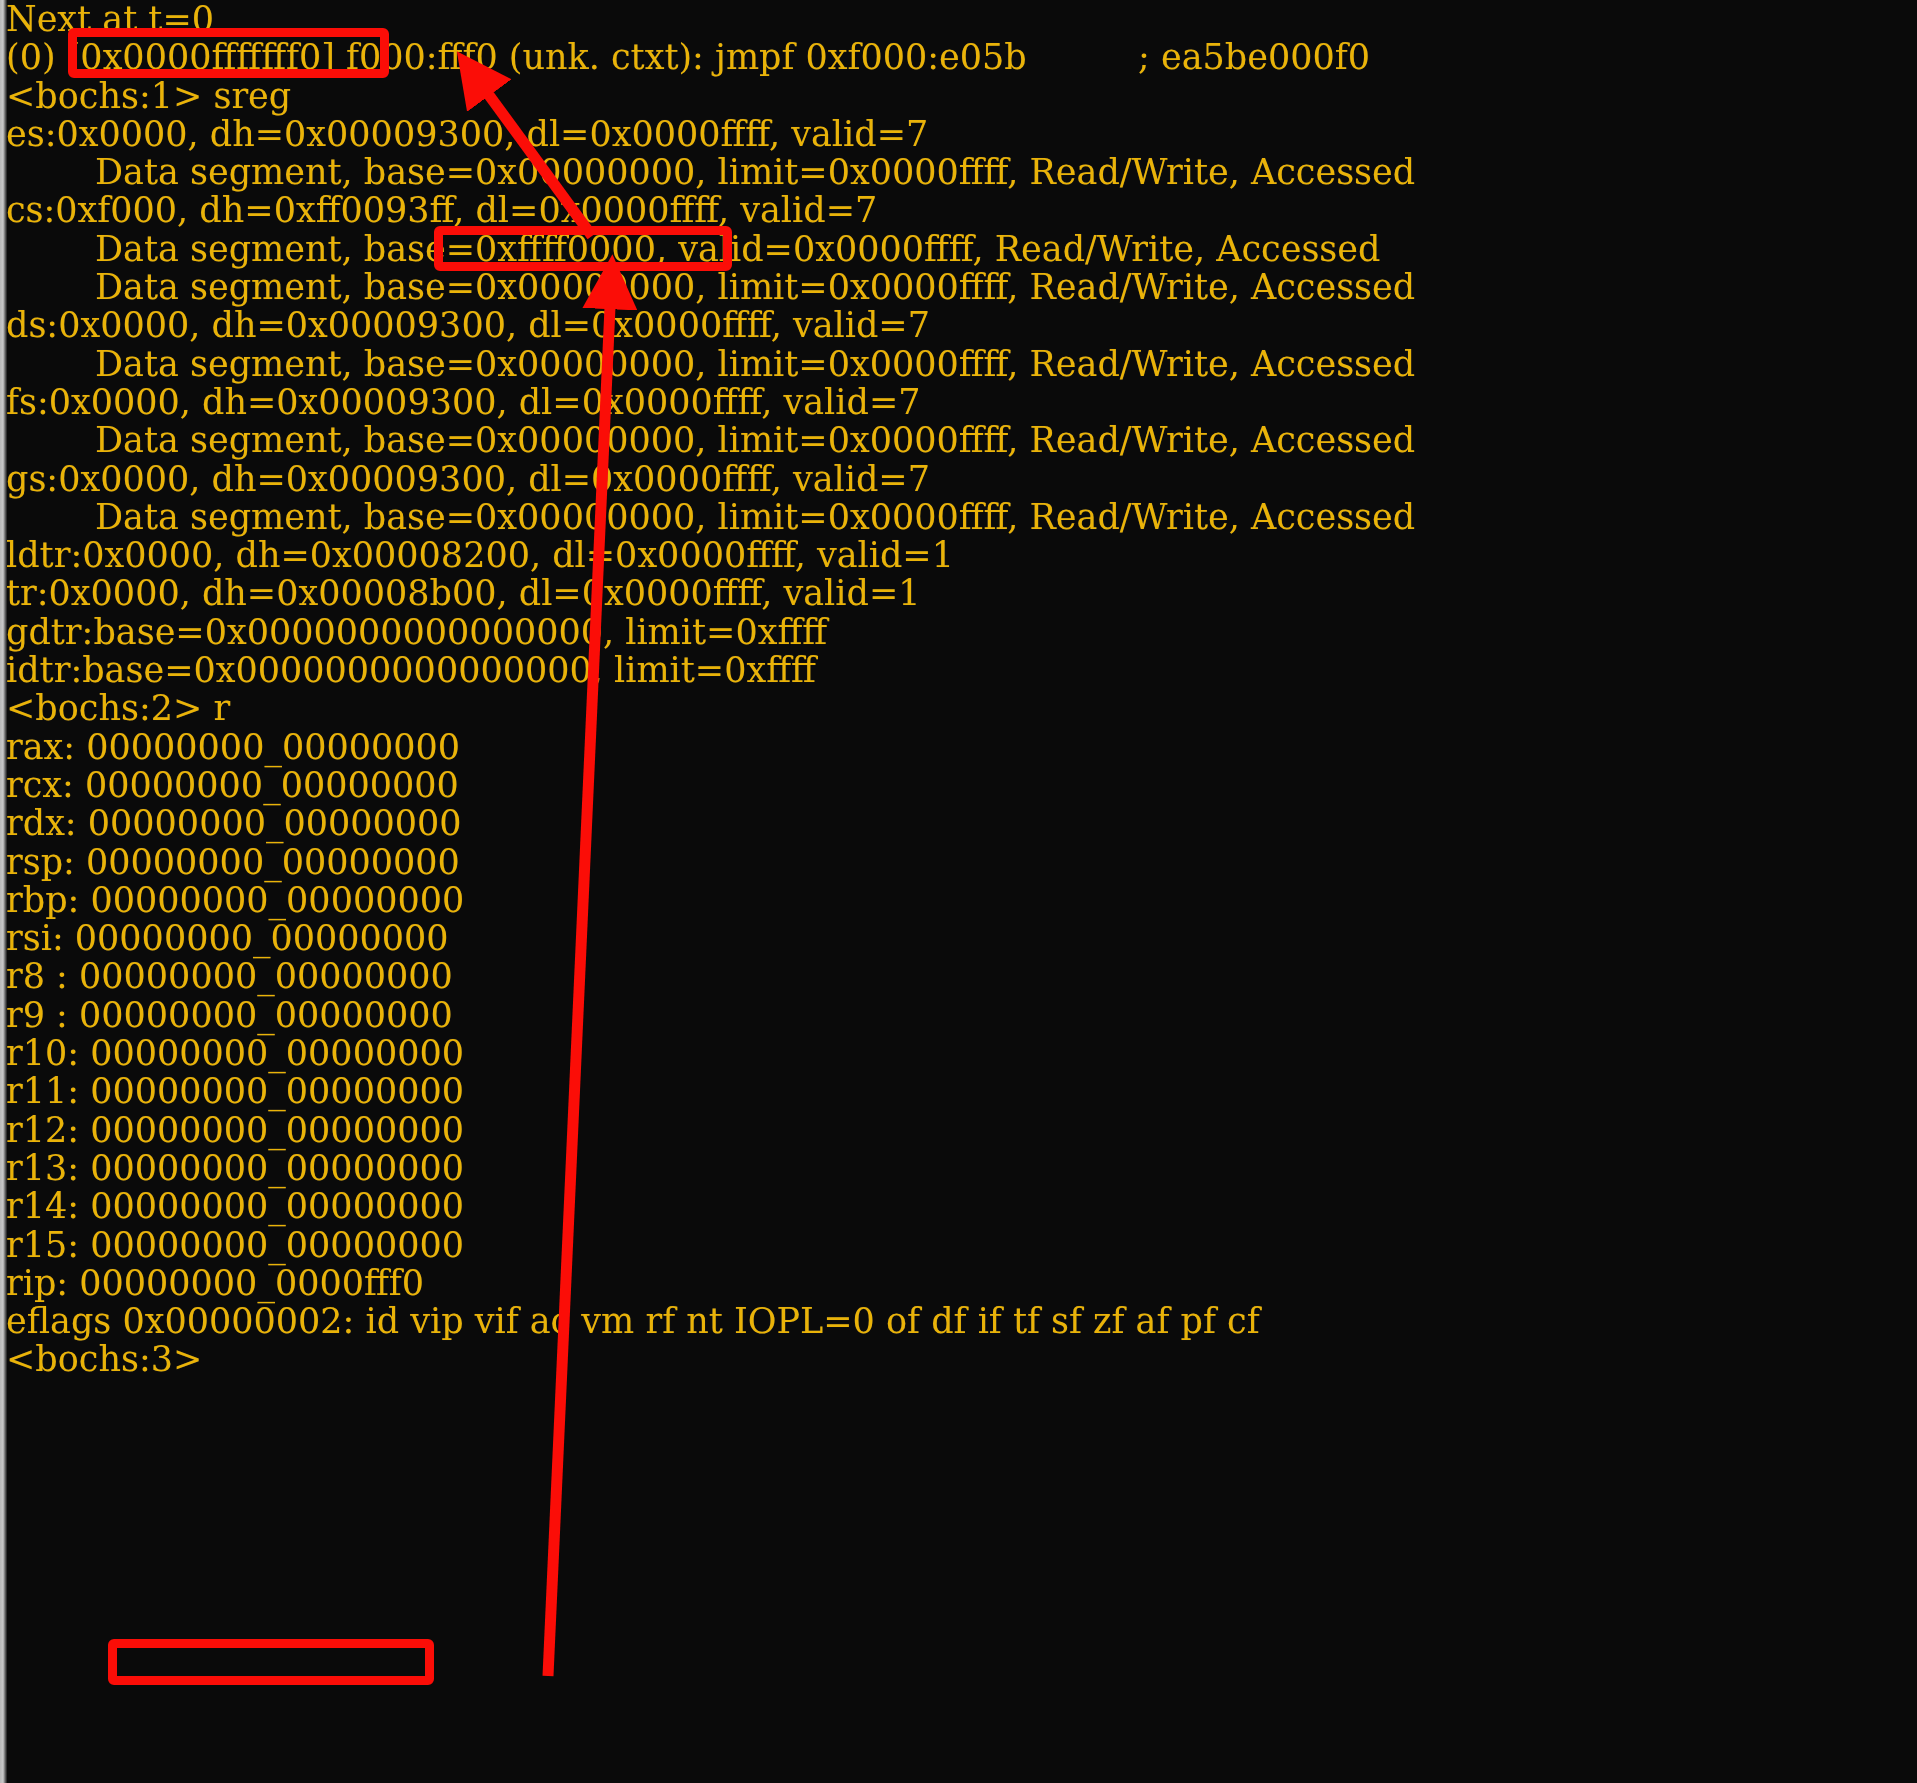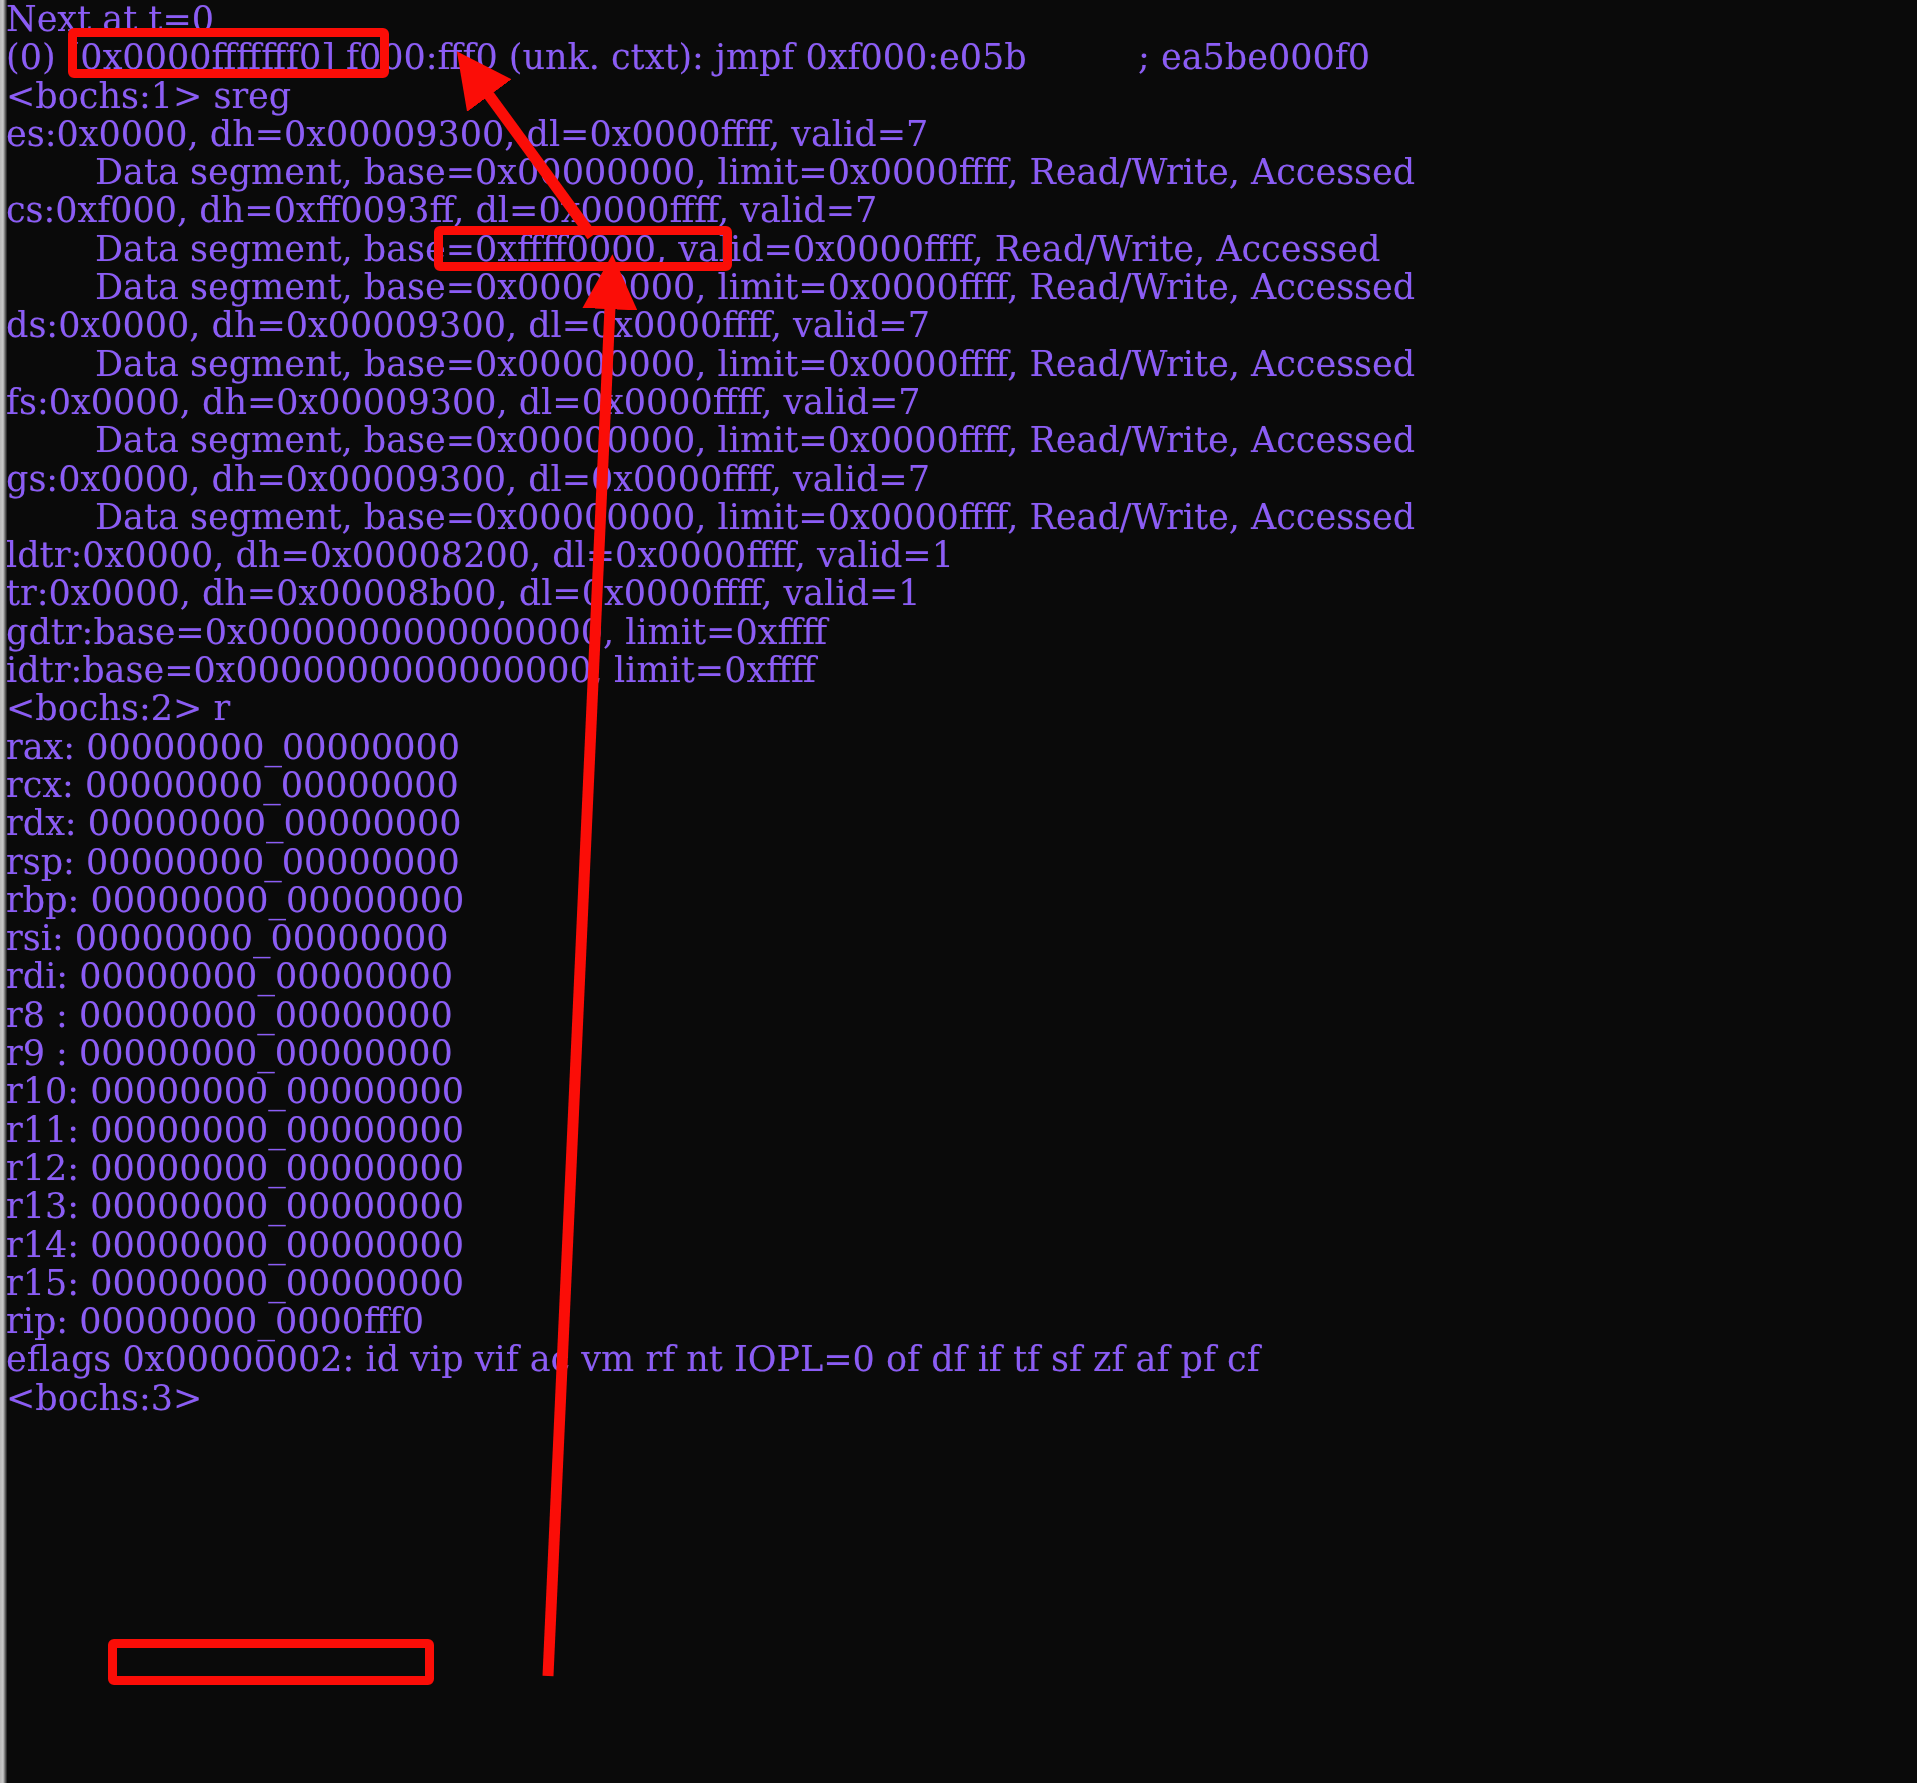--- a/index.html
+++ b/index.html
@@ -31,21 +31,21 @@
     left: 6px;
     top: 0;
     width: 1911px;
     height: 1783px;
     z-index: 2;
   }
   .line {
     height: 38.3px;
     line-height: 38.3px;
     font-size: 35px;
-    color: #8b5cf6;
+    color: #eab308;
     white-space: pre;
     letter-spacing: 0px;
     text-shadow: 0 0 1px rgba(255,255,255,0.18);
   }
   
   #annotations {
     position: absolute;
     left: 0;
     top: 0;
     width: 1917px;
@@ -92,21 +92,20 @@
     <div class="line">tr:0x0000, dh=0x00008b00, dl=0x0000ffff, valid=1</div>
     <div class="line">gdtr:base=0x0000000000000000, limit=0xffff</div>
     <div class="line">idtr:base=0x0000000000000000, limit=0xffff</div>
     <div class="line">&lt;bochs:2&gt; r</div>
     <div class="line">rax: 00000000_00000000</div>
     <div class="line">rcx: 00000000_00000000</div>
     <div class="line">rdx: 00000000_00000000</div>
     <div class="line">rsp: 00000000_00000000</div>
     <div class="line">rbp: 00000000_00000000</div>
     <div class="line">rsi: 00000000_00000000</div>
-    <div class="line">rdi: 00000000_00000000</div>
     <div class="line">r8 : 00000000_00000000</div>
     <div class="line">r9 : 00000000_00000000</div>
     <div class="line">r10: 00000000_00000000</div>
     <div class="line">r11: 00000000_00000000</div>
     <div class="line">r12: 00000000_00000000</div>
     <div class="line">r13: 00000000_00000000</div>
     <div class="line">r14: 00000000_00000000</div>
     <div class="line">r15: 00000000_00000000</div>
     <div class="line">rip: 00000000_0000fff0</div>
     <div class="line">eflags 0x00000002: id vip vif ac vm rf nt IOPL=0 of df if tf sf zf af pf cf</div>

